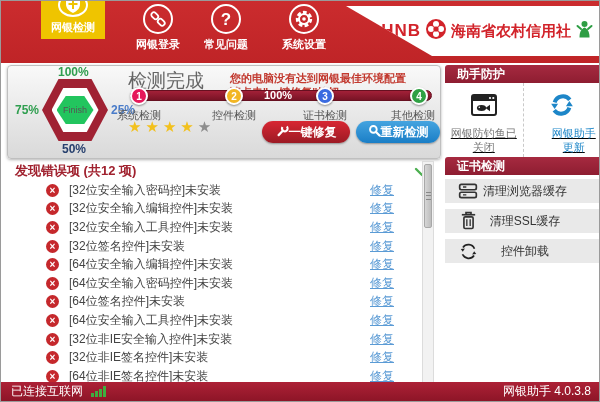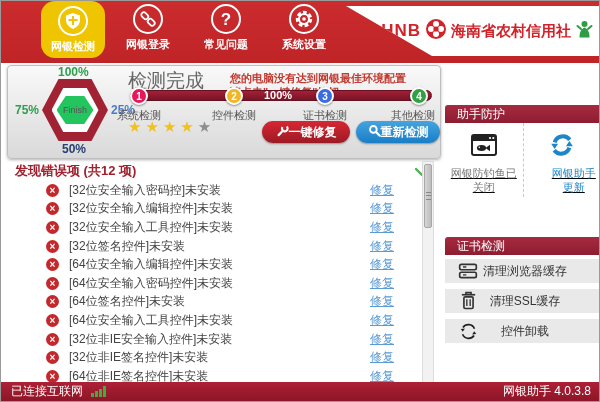--- a/index.html
+++ b/index.html
@@ -2,21 +2,21 @@
 <html><head>
 <meta charset="utf-8">
 <style>
   html,body{margin:0;padding:0;}
   #app{position:relative;width:600px;height:402px;background:#fff;overflow:hidden;
        font-family:"Liberation Sans","DejaVu Sans",sans-serif;border:1px solid #9a9a9a;box-sizing:border-box;}
   
   .nav{position:absolute;left:0;top:0;width:600px;height:62px;background:linear-gradient(#cb2c2e,#bf2427);}
   .tab{position:absolute;top:0;width:64px;height:55px;display:flex;flex-direction:column;align-items:center;
        justify-content:flex-end;padding-bottom:4px;box-sizing:border-box;cursor:pointer;}
-  .tab.active{background:#efc400;height:57px;border-radius:14px;}
+  .tab.active{background:#efc400;height:38px;}
   .tab .ico{width:30px;height:30px;border:2px solid #fff;border-radius:50%;display:flex;align-items:center;
        justify-content:center;margin-bottom:3px;box-sizing:border-box;}
   .tab .lbl{color:#fff;font-size:11px;font-weight:bold;white-space:nowrap;}
   .qmark{color:#fff;font-size:17px;font-weight:bold;line-height:1;}
   
   .brand{position:absolute;left:345px;top:5px;width:255px;height:50px;background:#fff;
          clip-path:polygon(0 0,100% 0,100% 100%,86px 100%);display:flex;align-items:center;
          justify-content:flex-end;gap:5px;padding-right:8px;box-sizing:border-box;}
   .hnb{color:#d2232a;font-weight:bold;font-size:17px;letter-spacing:1px;}
   .bank{color:#d2232a;font-weight:bold;font-size:15px;white-space:nowrap;}
@@ -56,22 +56,22 @@
         text-align:center;margin-left:37px;flex:0 0 auto;font-weight:bold;}
   .err-text{margin-left:10px;font-size:12px;color:#444;}
   .err-fix{margin-left:auto;margin-right:24px;font-size:12px;color:#5b9bd5;text-decoration:underline;cursor:pointer;}
   .sbar{position:absolute;left:421px;top:160px;width:12px;height:223px;background:#f2f2f2;border:1px solid #dcdcdc;box-sizing:border-box;}
   .sthumb{position:absolute;left:1px;top:2px;width:8px;height:64px;background:linear-gradient(90deg,#d6d6d6,#bdbdbd);
         border:1px solid #a8a8a8;border-radius:2px;box-sizing:border-box;display:flex;align-items:center;justify-content:center;}
   .grip{width:5px;height:6px;border-top:1px solid #888;border-bottom:1px solid #888;position:relative;}
   .grip::after{content:"";position:absolute;left:0;top:2px;width:5px;border-top:1px solid #888;}
   
   .side{position:absolute;left:444px;top:64px;width:156px;height:319px;background:#fff;}
-  .side-head{height:18px;background:linear-gradient(#a62a40,#8e1d31);color:#fff;font-size:12px;font-weight:normal;
-        line-height:18px;padding-left:12px;border-radius:3px 0 0 0;margin-top:40px;}
+  .side-head{height:18px;background:linear-gradient(#a62a40,#8e1d31);color:#fff;font-size:12px;font-weight:bold;
+        line-height:18px;padding-left:12px;border-radius:3px 0 0 0;}
   .prot{display:flex;height:74px;text-decoration:underline;}
   .pcell{flex:1;display:flex;flex-direction:column;align-items:center;padding-top:9px;cursor:pointer;}
   .pcell:first-child{border-right:1px dashed #c9c9c9;}
   .pcell .txt{font-size:11px;line-height:14px;text-align:center;margin-top:4px;}
   .pcell .gray{color:#777;} .pcell .blue{color:#1d86c8;margin-left:23px;}
   .tools{padding-top:4px;}
   .trow{height:24px;margin:0 0 6px 0;background:#e9e9e9;display:flex;align-items:center;cursor:pointer;}
   .trow .tico{width:26px;margin-left:10px;display:flex;justify-content:center;}
   .trow .ttxt{flex:1;text-align:center;font-size:12px;color:#333;padding-right:32px;}
   
@@ -91,21 +91,21 @@
     <div class="tab active" style="left:40px">
       <span class="ico">
         <svg width="20" height="20" viewBox="0 0 20 20">
             <path d="M10 2 l7 2.6 v4.4 c0 4.6-3.2 7.2-7 9 c-3.8-1.8-7-4.4-7-9 V4.6 Z" fill="#fff"></path>
             <rect x="9" y="5" width="2" height="9" fill="#efc400"></rect>
             <rect x="5.5" y="8" width="9" height="2" fill="#efc400"></rect>
           </svg>
       </span>
       <span class="lbl">网银检测</span>
     </div>
-    <div class="tab" style="left:115px">
+    <div class="tab" style="left:125px">
       <span class="ico">
         <svg width="22" height="22" viewBox="0 0 30 30">
             <g transform="rotate(45 15 15)" fill="none" stroke="#fff" stroke-width="2.4">
               <rect x="3.5" y="11.5" width="10.5" height="7" rx="3.5"></rect>
               <rect x="16" y="11.5" width="10.5" height="7" rx="3.5"></rect>
             </g>
           </svg>
       </span>
       <span class="lbl">网银登录</span>
     </div>

